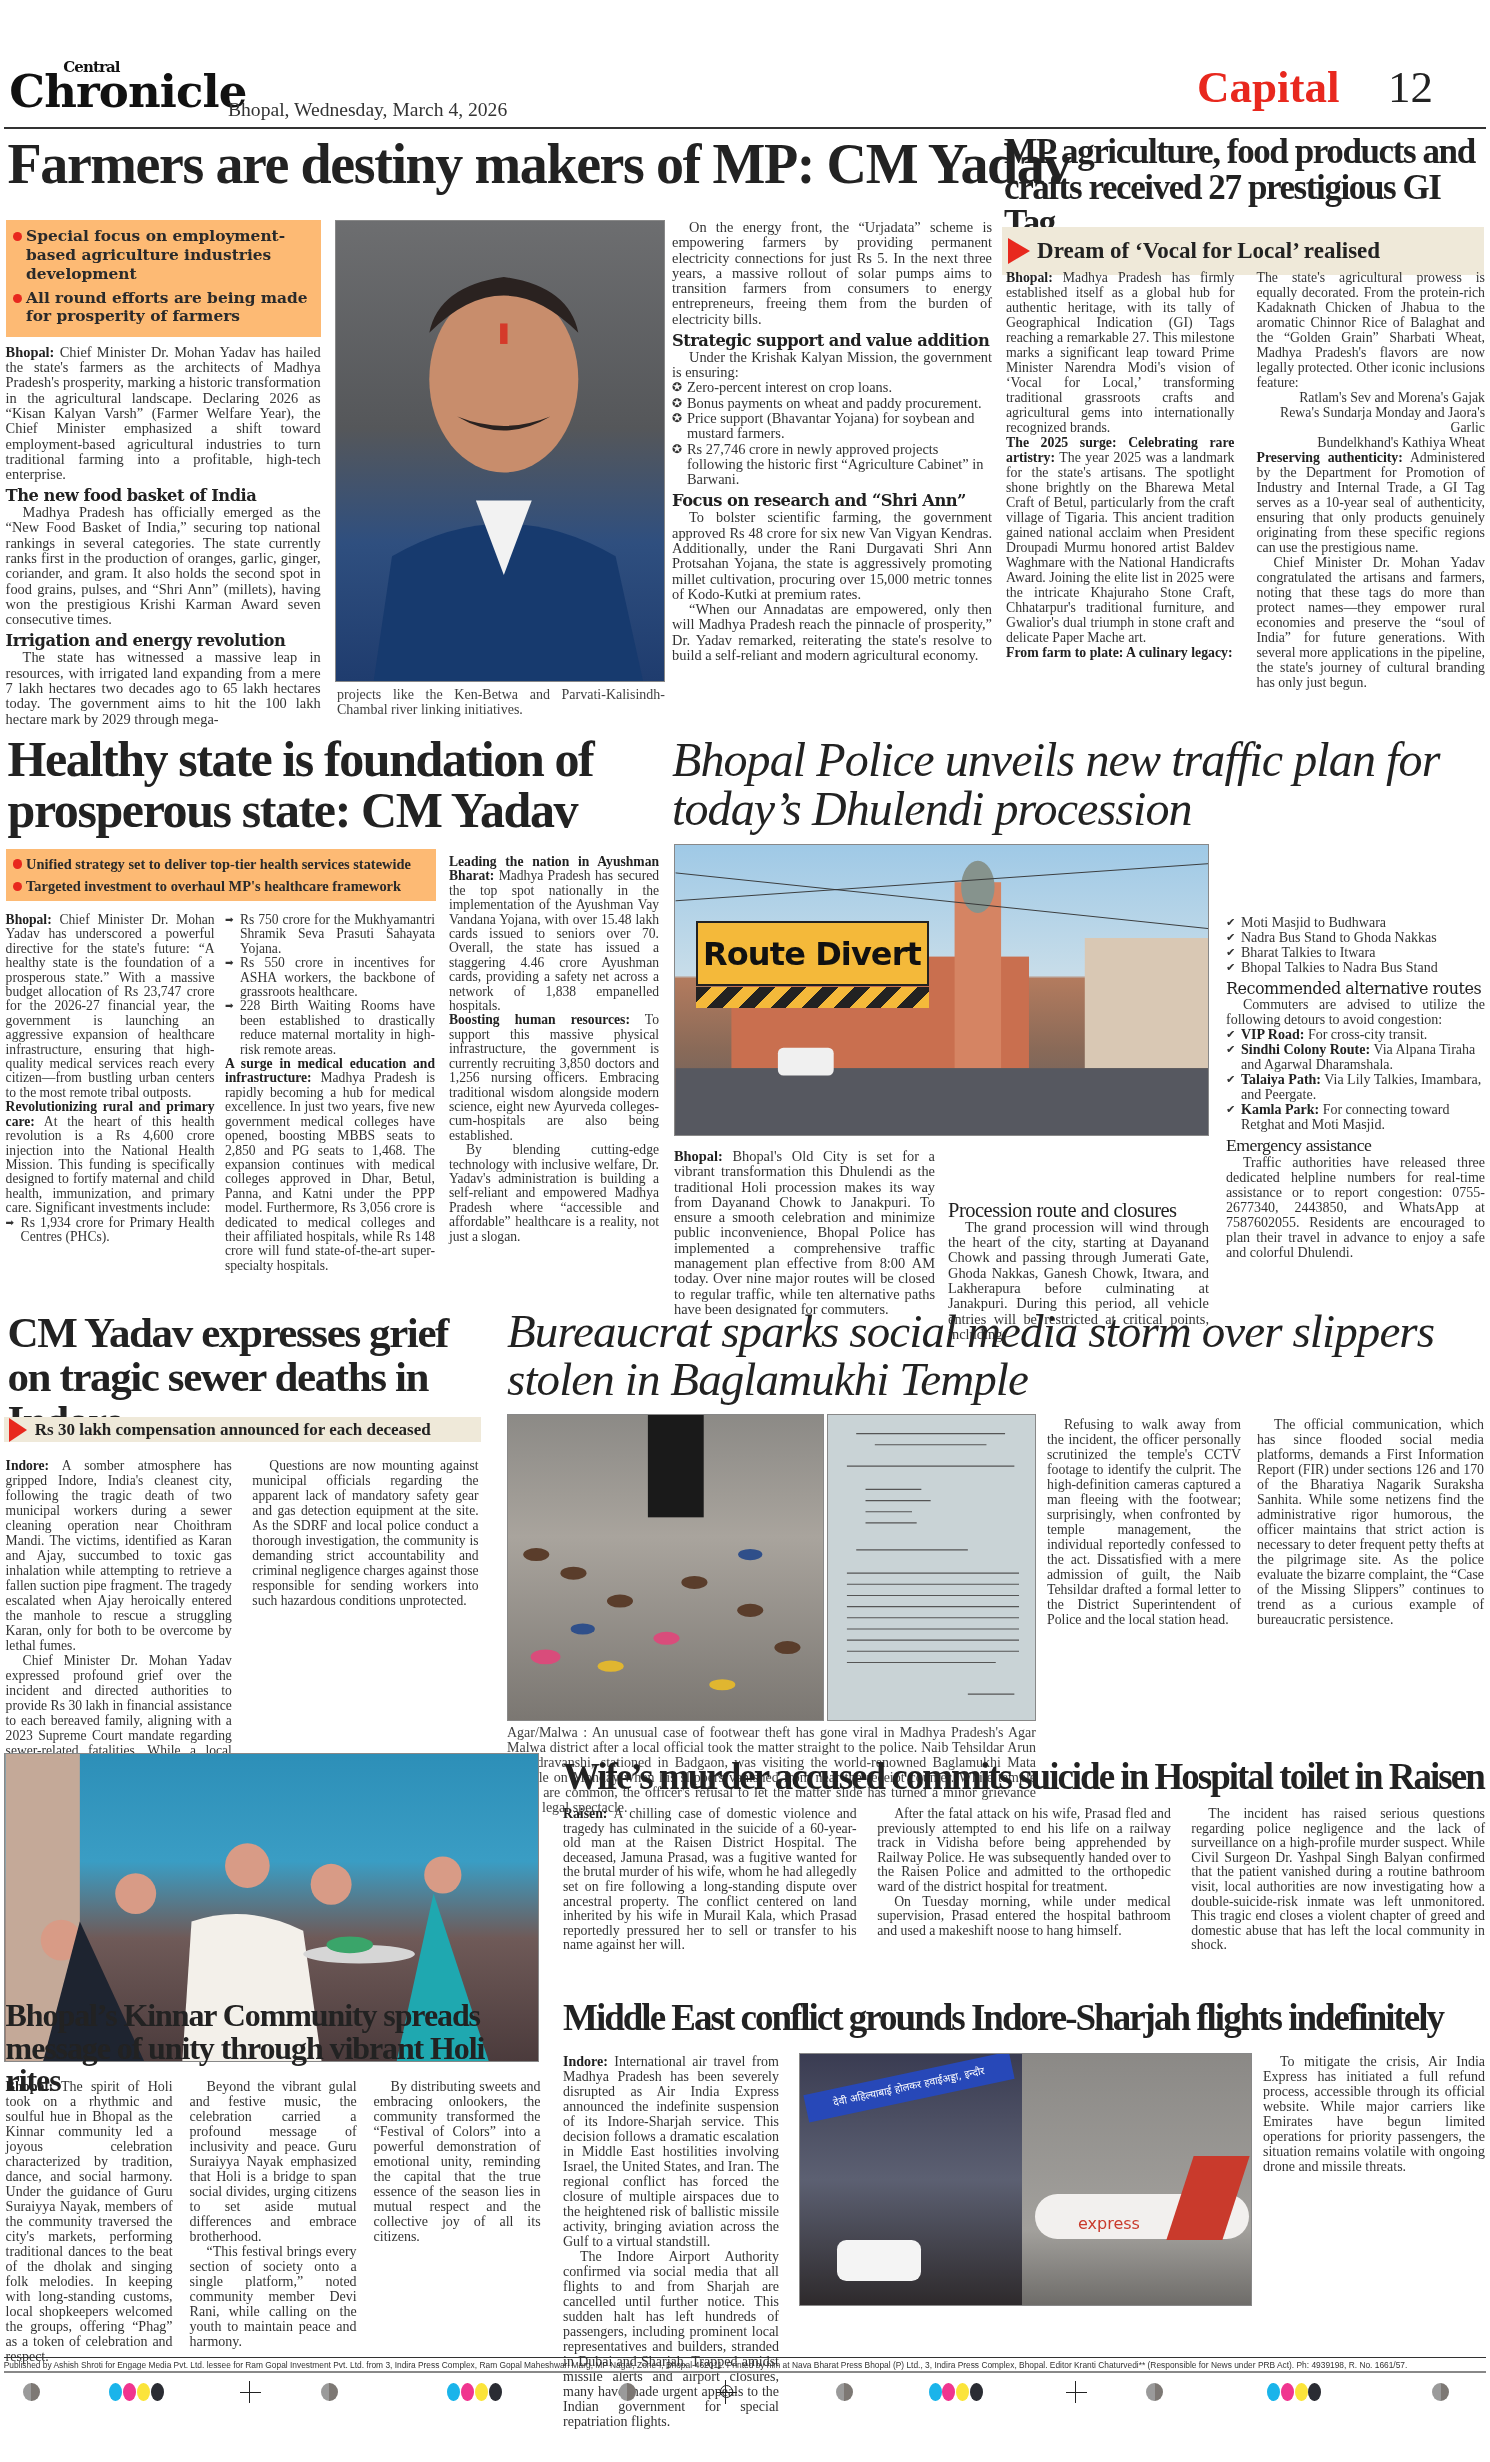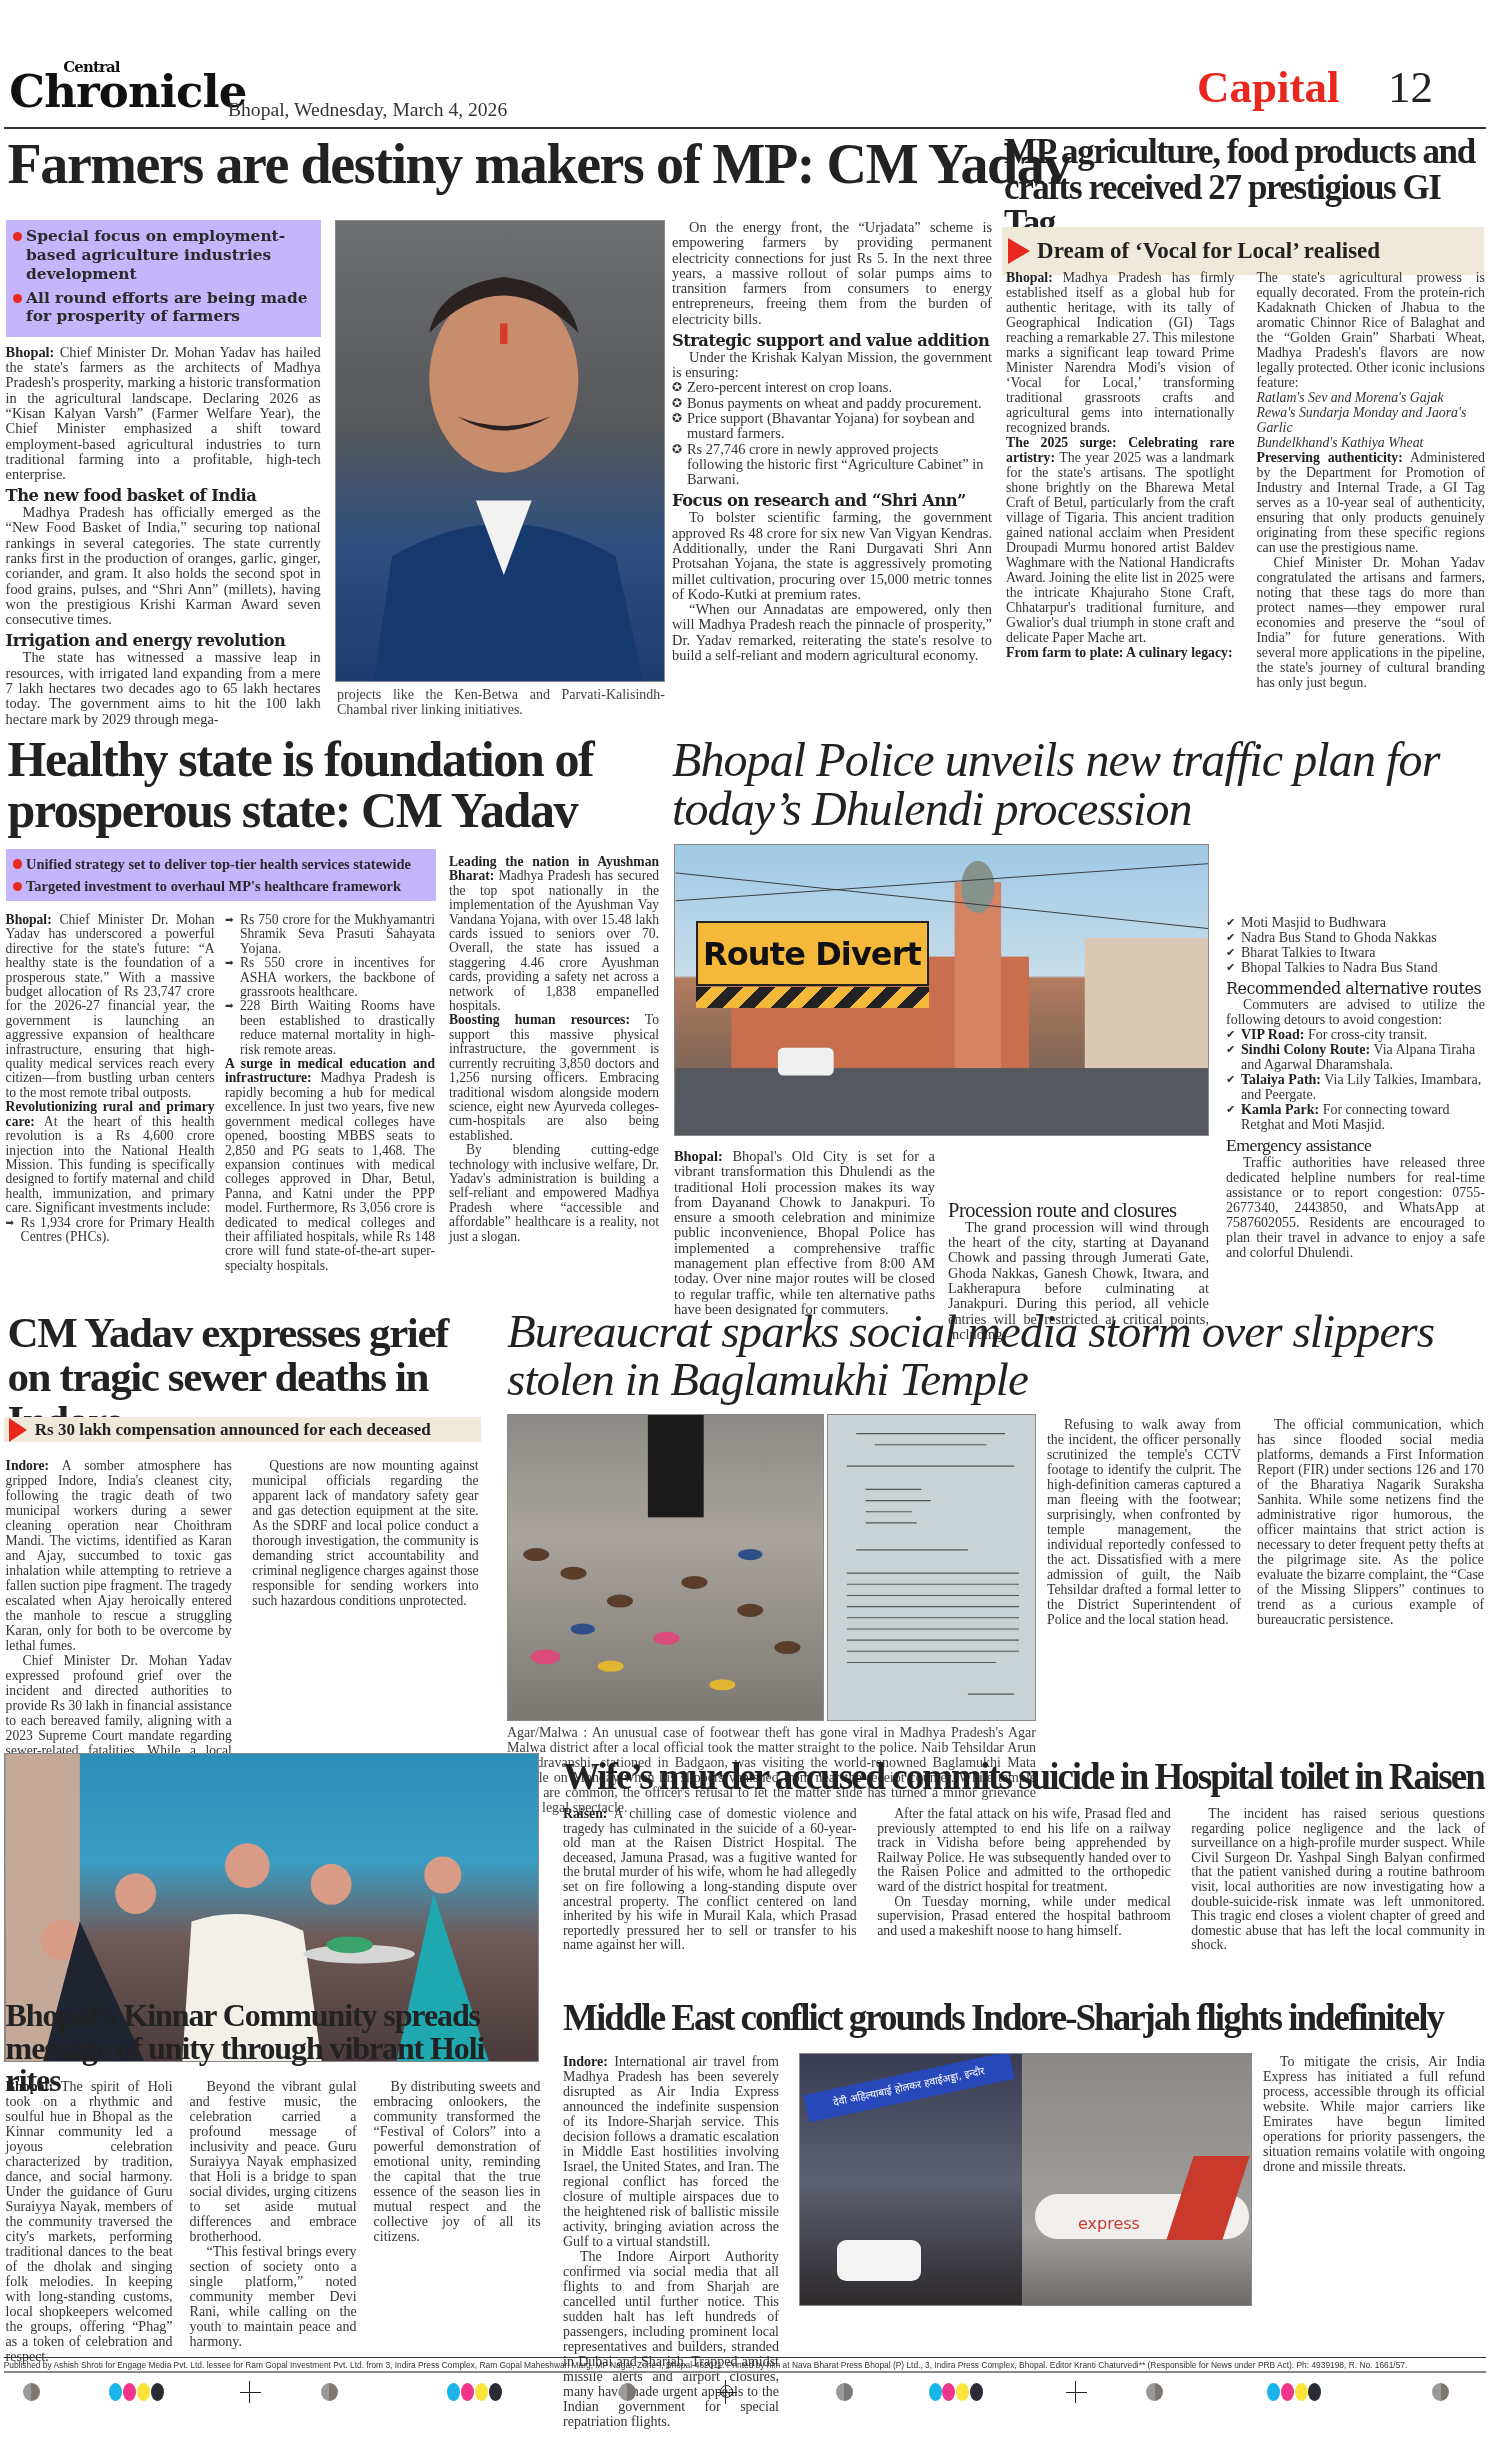--- a/index.html
+++ b/index.html
@@ -13,33 +13,33 @@
 .page-num{left:1388px;top:61px;font-family:"Liberation Serif",serif;font-size:45px;color:#222}
 .rule{left:3.7px;right:3.7px;height:1.9px;background:#333}
 .hl{font-family:"Liberation Serif",serif;font-weight:bold;color:#222;line-height:1.02;letter-spacing:-1.4px;transform-origin:left top}
 .hl.it{font-style:italic;font-weight:normal;letter-spacing:-0.9px}
 .body{font-family:"Liberation Serif",serif;font-size:14.4px;line-height:15.3px;text-align:justify;color:#333;hyphens:auto}
 .body.cond{font-size:13.6px;line-height:14.4px}
 .body p{text-indent:17px}
 .body p.first{text-indent:0}
 .body b{color:#222}
 .sub{font-family:"DejaVu Serif",serif;font-size:16.3px;font-weight:bold;color:#222;margin:5.6px 0 1.9px;letter-spacing:-0.5px}
-.pinkbox{background:#c4b5fd;padding:5.6px 7.5px}
+.pinkbox{background:#fdba74;padding:5.6px 7.5px}
 .pinkbox .bl{font-family:"DejaVu Serif",serif;font-size:15.4px;font-weight:bold;color:#2a2a2a;line-height:18.6px;padding-left:13px;position:relative;margin:1.9px 0 5.6px}
 .pinkbox .bl::before{content:"";position:absolute;left:0;top:4.7px;width:9.3px;height:9.3px;border-radius:50%;background:#e8281e}
 .kicker{background:#efe9d9;display:flex;align-items:center;gap:7.5px;padding:1.9px 5.6px}
 .tri{width:0;height:0;border-top:13px solid transparent;border-bottom:13px solid transparent;border-left:22.4px solid #e8281e;flex:none}
 .kicker span{font-family:"Liberation Serif",serif;font-weight:bold;color:#222}
 .photo{overflow:hidden;border:0.9px solid #888}
 ul.ck{list-style:none}
 ul.ck li{padding-left:15px;position:relative}
 ul.ck li::before{content:"\2714";position:absolute;left:0;top:0;font-size:11.2px}
 ul.star li::before{content:"\272A";font-size:12px}
 ul.arr li::before{content:"\27A1";font-size:10.2px}
-.italc{font-style:italic;text-align:left}
+.italc{text-align:right}
 .cols2{display:grid;grid-template-columns:1fr 1fr;column-gap:22px}
 .foot{left:3.7px;top:2360px;width:1483px;font-family:"Liberation Sans",sans-serif;font-size:8.4px;color:#333;white-space:nowrap;overflow:hidden}
 .regbar{left:0;top:2378px;width:1490px;height:28px}
 .dot{position:absolute;top:4.7px;width:13px;height:18.6px;border-radius:50%}
 .gray{width:17px;background:linear-gradient(90deg,#9a9a9a 50%,#7d7874 50%)}
 .cross{position:absolute;top:2.8px;width:20.5px;height:22.4px}
 .cross::before{content:"";position:absolute;left:9.3px;top:0;width:0.9px;height:22.4px;background:#222}
 .cross::after{content:"";position:absolute;left:0;top:11.2px;width:20.5px;height:0.9px;background:#222}
 .target::before{height:24px;top:-0.9px}
 .target span{position:absolute;left:3.7px;top:4.7px;width:13px;height:13px;border:0.9px solid #222;border-radius:50%}

